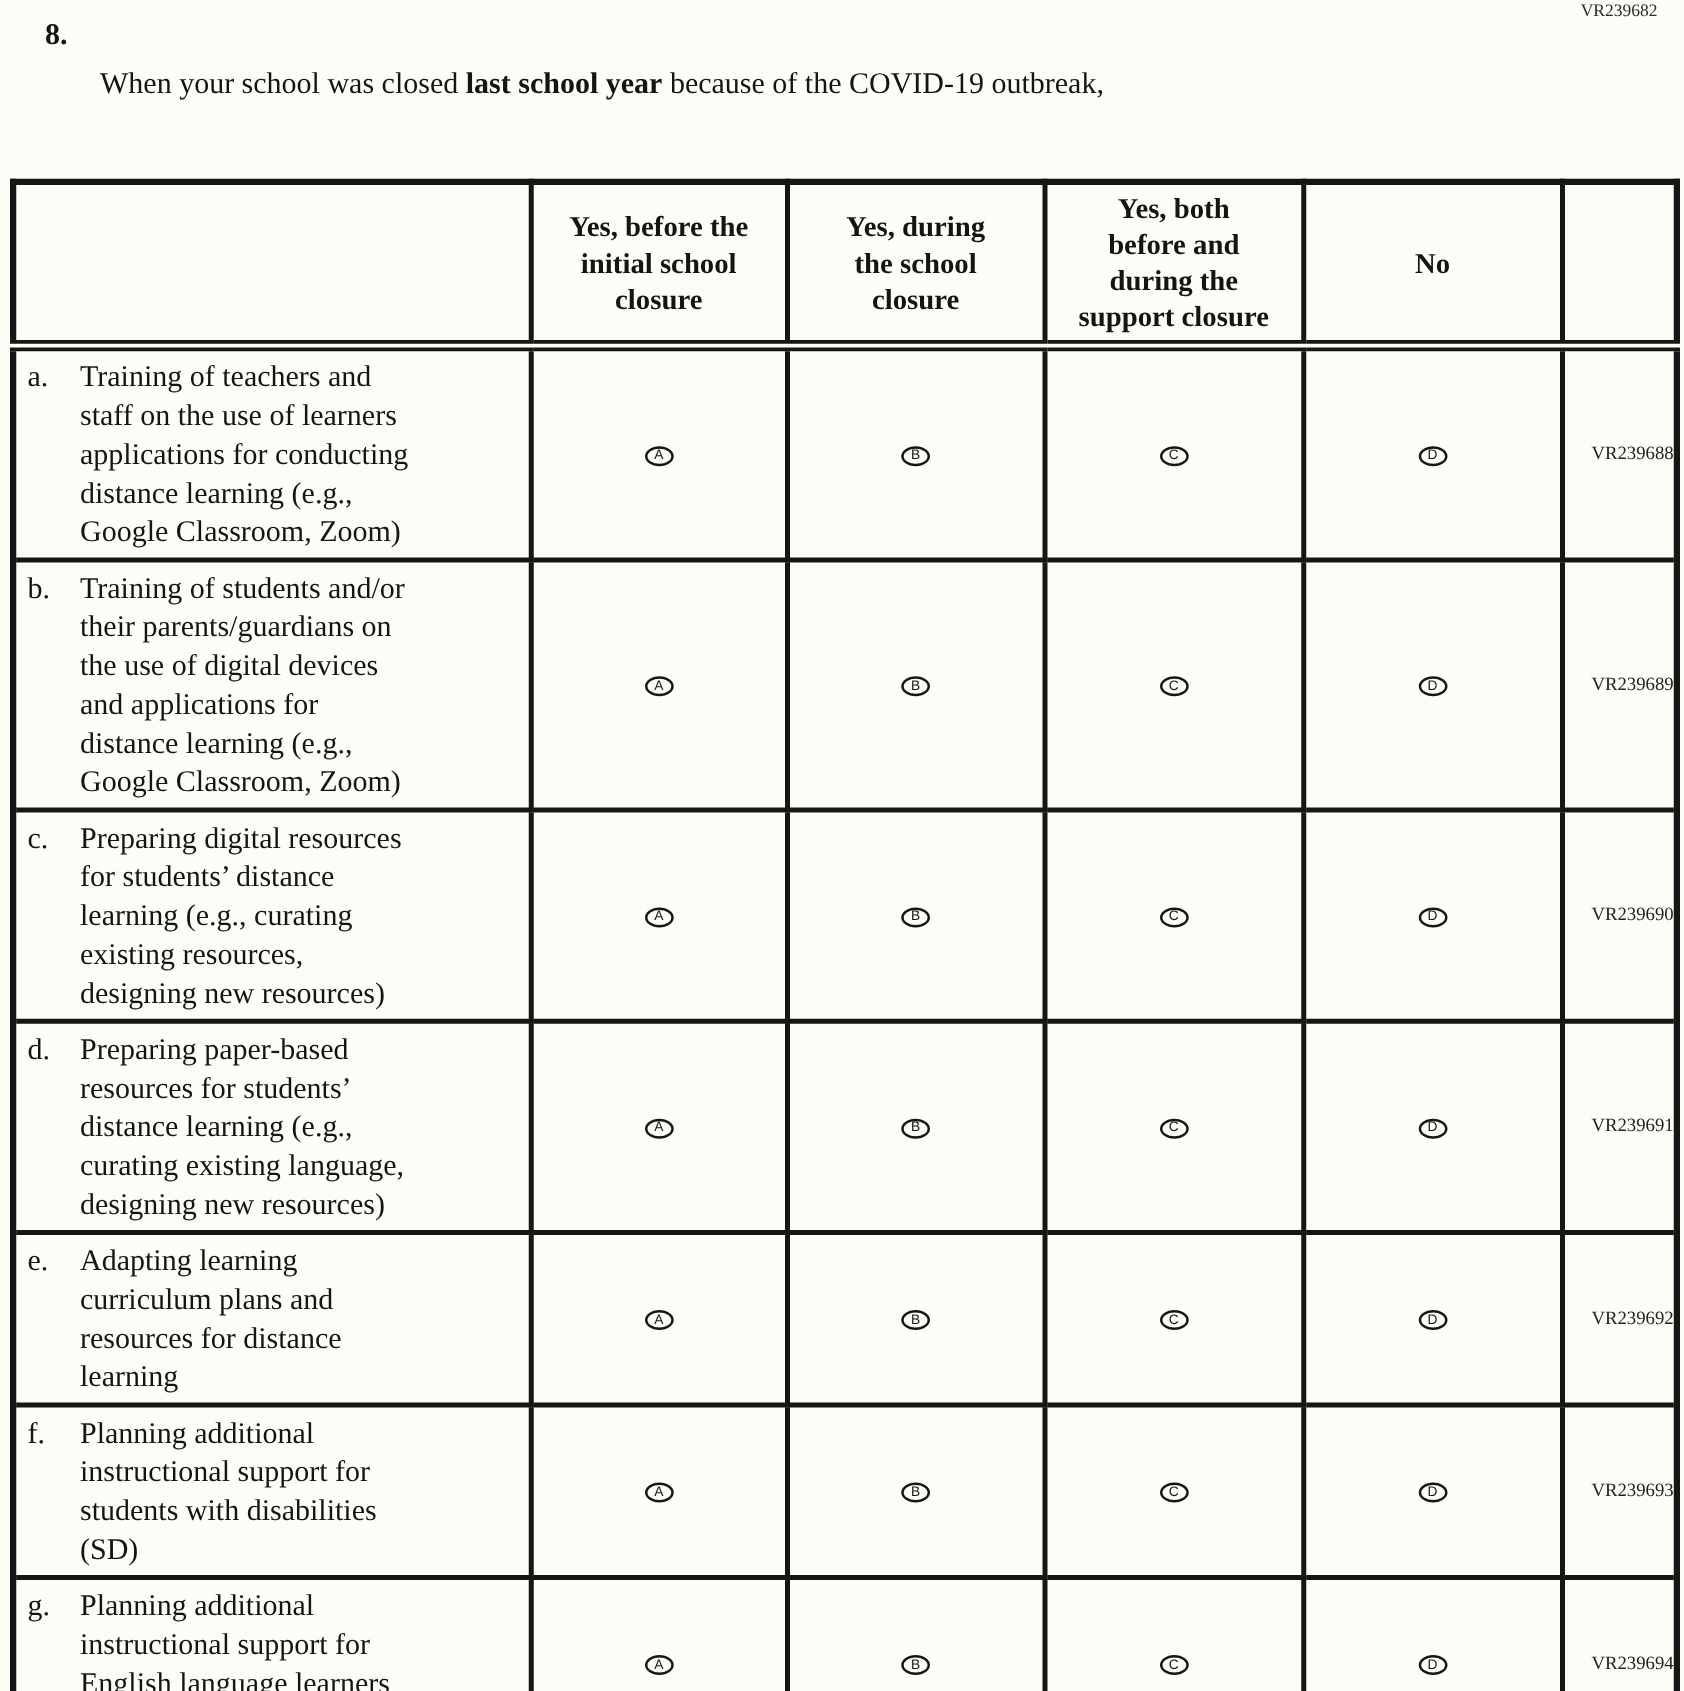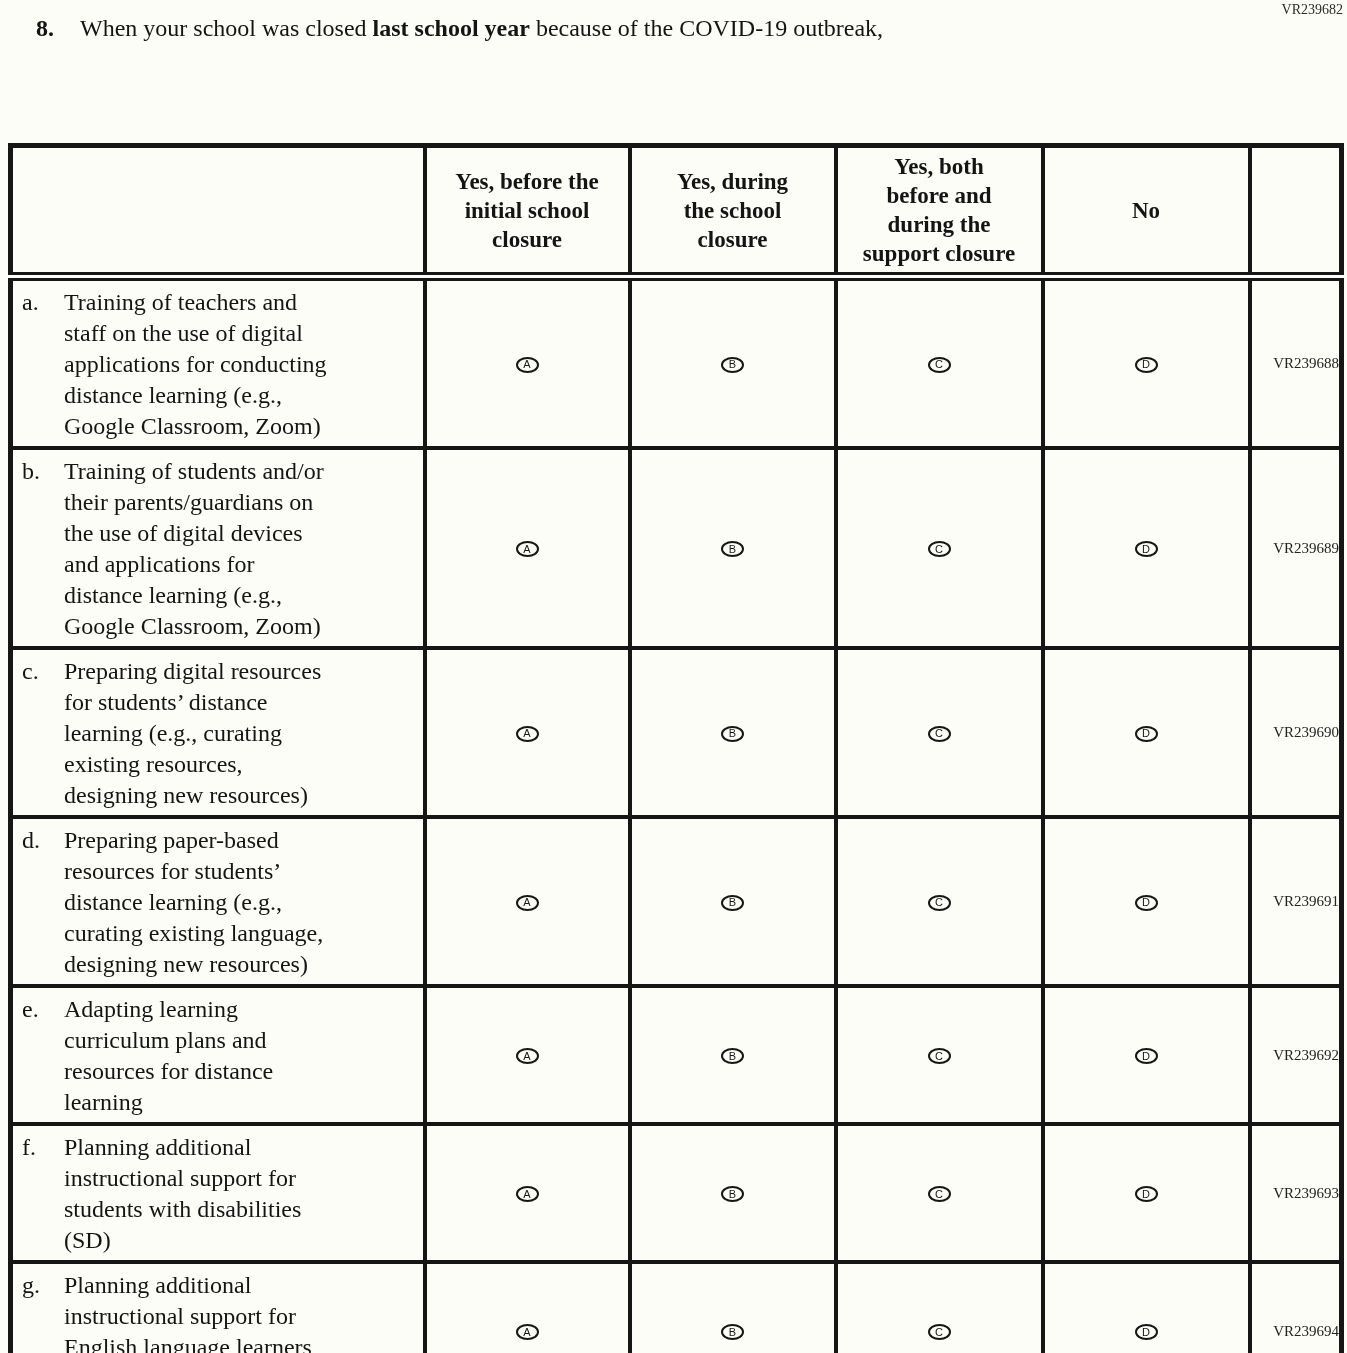--- a/index.html
+++ b/index.html
@@ -6,33 +6,33 @@
   html, body {
     margin: 0; padding: 0;
     width: 1347px; height: 1353px;
     background: #fdfdf8;
     color: #141414;
     font-family: "Liberation Serif", serif;
     overflow: hidden;
     position: relative;
   }
   .vr-top {
-    position: absolute; top: 2px; right: 4px;
+    position: absolute; top: 2px; right: 21px;
     font-size: 14px; color: #2a2a2a; font-family: Liberation Serif, serif;
   }
   .question {
     position: absolute; left: 36px; top: 12px;
     display: flex;
   }
   .q-num {
     flex: 0 0 44px;
     font-weight: bold; font-size: 24px; line-height: 32px;
   }
   .q-text { font-size: 24px; line-height: 32px; }
-  .q-line { white-space: nowrap; }
+  .q-line { white-space: nowrap; margin-top: 39px; }
   .bold { font-weight: bold; }
 
   table.survey-table {
     position: absolute; left: 8px; top: 143px;
     width: 1331px;
     border-collapse: collapse;
     table-layout: fixed;
     background: #fdfdf8;
     border: 5px solid #161616;
   }
@@ -118,21 +118,21 @@
       <th>No</th>
       <th></th>
     </tr>
   </thead>
   <tbody>
     <tr class="r-a">
       <td class="stem">
           <div class="stem-inner">
             <span class="row-letter">a.</span>
             <span class="row-text">Training of teachers and
-staff on the use of digital
+staff on the use of learners
 applications for conducting
 distance learning (e.g.,
 Google Classroom, Zoom)</span>
           </div>
         </td>
       <td class="opt"><span class="bubble">A</span></td>
       <td class="opt"><span class="bubble">B</span></td>
       <td class="opt"><span class="bubble">C</span></td>
       <td class="opt"><span class="bubble">D</span></td>
       <td class="code">VR239688</td>

